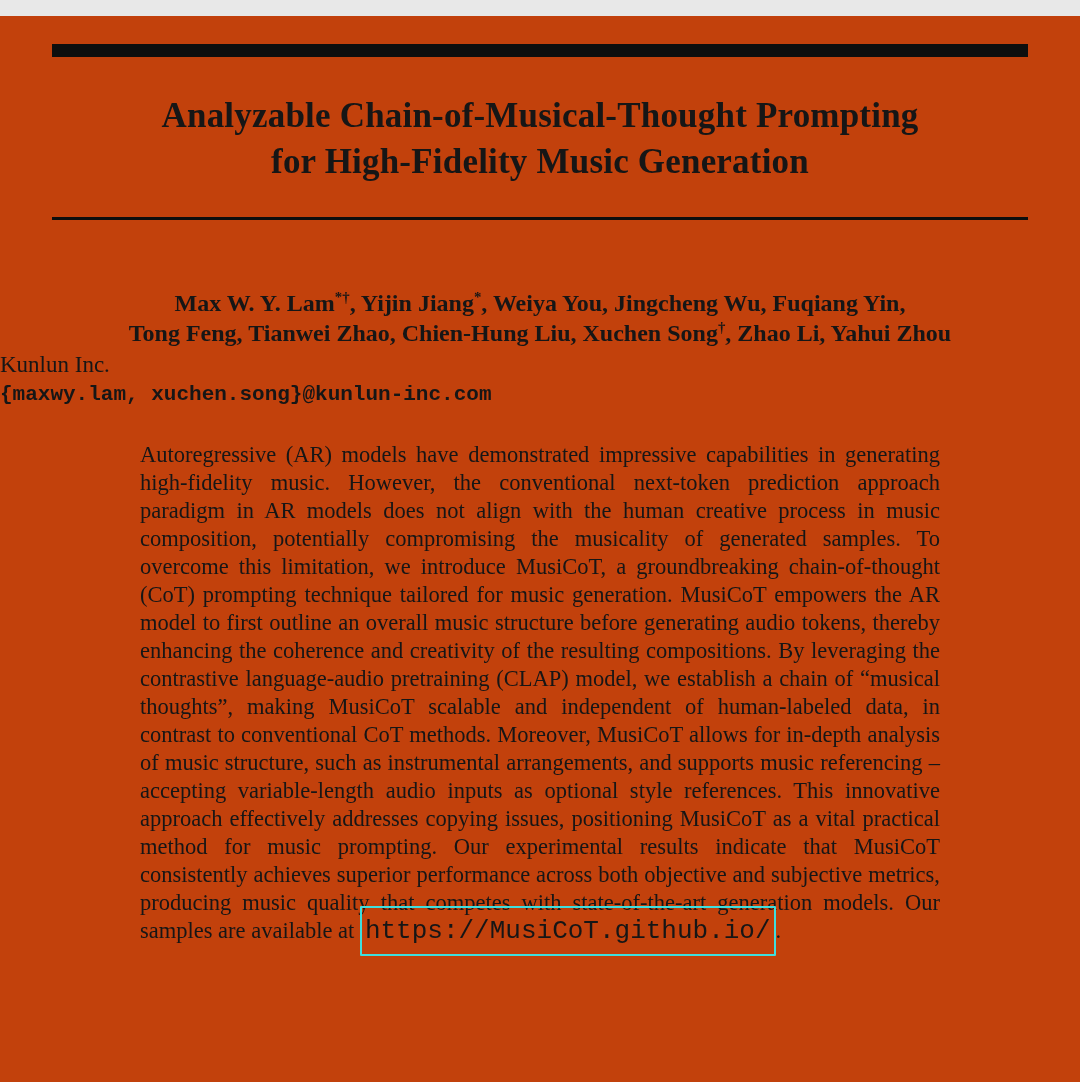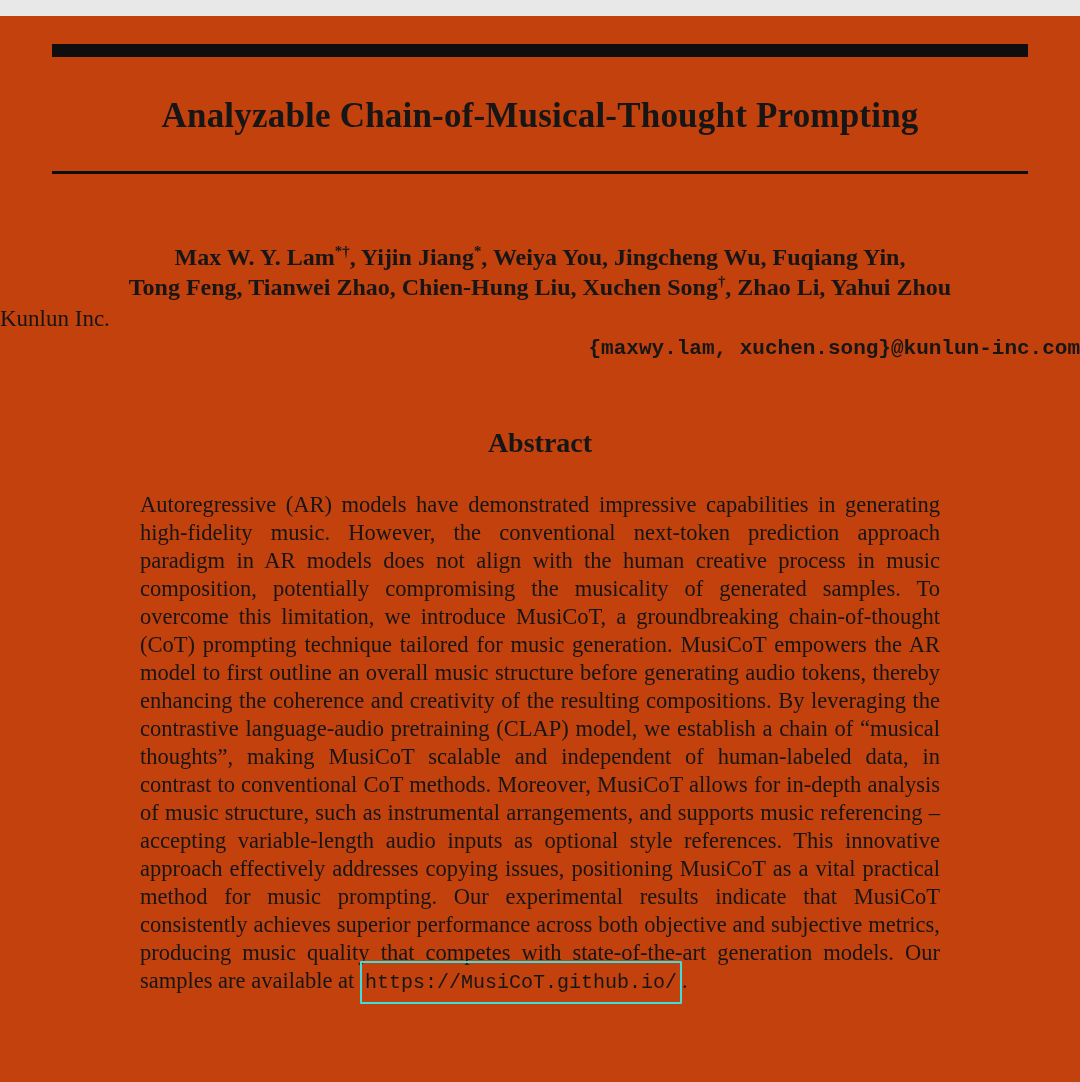--- a/index.html
+++ b/index.html
@@ -53,68 +53,68 @@
   }
   .affiliation {
     margin-top: 3px;
     text-align: left;
     font-size: 23px;
     line-height: 27px;
     font-weight: normal;
   }
   .email {
     margin-top: 3px;
-    text-align: right;
+    text-align: left;
     font-family: "Liberation Mono", monospace;
     font-size: 21px;
     line-height: 27px;
   }
   .abstract-heading {
     margin: 66px 0 0;
     text-align: center;
     font-weight: bold;
     font-size: 28px;
     line-height: 30px;
   }
   .abstract-body {
     width: 800px;
     margin: 33px auto 0;
     font-size: 22.5px;
     line-height: 28px;
     text-align: justify;
   }
   .url-link {
     font-family: "Liberation Mono", monospace;
-    font-size: 20px;
+    font-size: 26px;
     color: #161616;
     text-decoration: none;
     border: 2px solid #84cc16;
     border-radius: 1px;
     padding: 8px 3px;
     white-space: nowrap;
     cursor: pointer;
   }
 </style>
 </head>
 <body>
 
 <div class="page">
 
   <div class="rule rule-thick"></div>
 
   <h1 class="title">
     <span class="title-line">Analyzable Chain-of-Musical-Thought Prompting</span>
+    <span class="title-line">for High-Fidelity Music Generation</span>
   </h1>
 
   <div class="rule rule-thin"></div>
 
   <div class="authors">
     <div class="author-line"><span>Max W. Y. Lam</span><sup>*†</sup><span>, Yijin Jiang</span><sup>*</sup><span>, Weiya You, Jingcheng Wu, Fuqiang Yin,</span></div>
     <div class="author-line"><span>Tong Feng, Tianwei Zhao, Chien-Hung Liu, Xuchen Song</span><sup>†</sup><span>, Zhao Li, Yahui Zhou</span></div>
     <div class="affiliation">Kunlun Inc.</div>
     <div class="email">{maxwy.lam, xuchen.song}@kunlun-inc.com</div>
   </div>
 
-  <h2 class="abstract-heading">Abstract</h2>
 
   <p class="abstract-body"><span>Autoregressive (AR) models have demonstrated impressive capabilities in generating high-fidelity music. However, the conventional next-token prediction approach paradigm in AR models does not align with the human creative process in music composition, potentially compromising the musicality of generated samples. To overcome this limitation, we introduce MusiCoT, a groundbreaking chain-of-thought (CoT) prompting technique tailored for music generation. MusiCoT empowers the AR model to first outline an overall music structure before generating audio tokens, thereby enhancing the coherence and creativity of the resulting compositions. By leveraging the contrastive language-audio pretraining (CLAP) model, we establish a chain of “musical thoughts”, making MusiCoT scalable and independent of human-labeled data, in contrast to conventional CoT methods. Moreover, MusiCoT allows for in-depth analysis of music structure, such as instrumental arrangements, and supports music referencing – accepting variable-length audio inputs as optional style references. This innovative approach effectively addresses copying issues, positioning MusiCoT as a vital practical method for music prompting. Our experimental results indicate that MusiCoT consistently achieves superior performance across both objective and subjective metrics, producing music quality that competes with state-of-the-art generation models. Our samples are available at </span><a class="url-link" href="#" style="border-color: rgb(63, 222, 222);">https://MusiCoT.github.io/</a><span>.</span></p>
 
 </div>
 
 </body></html>

